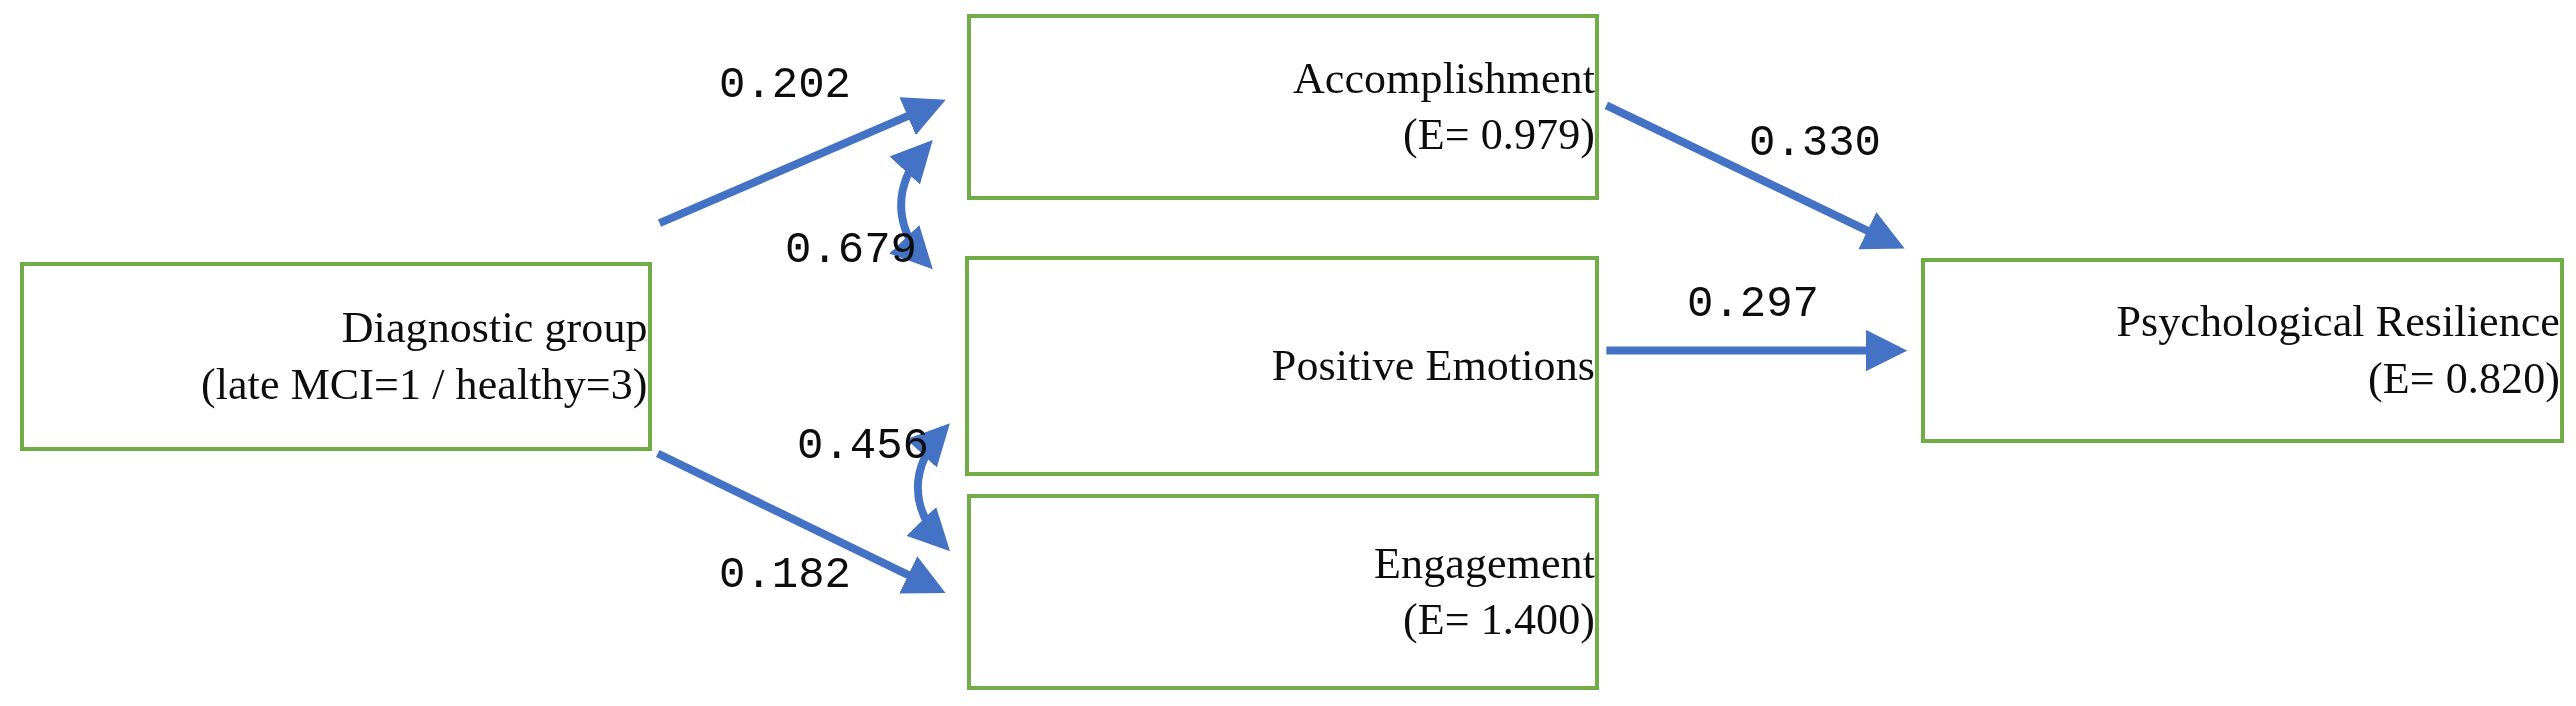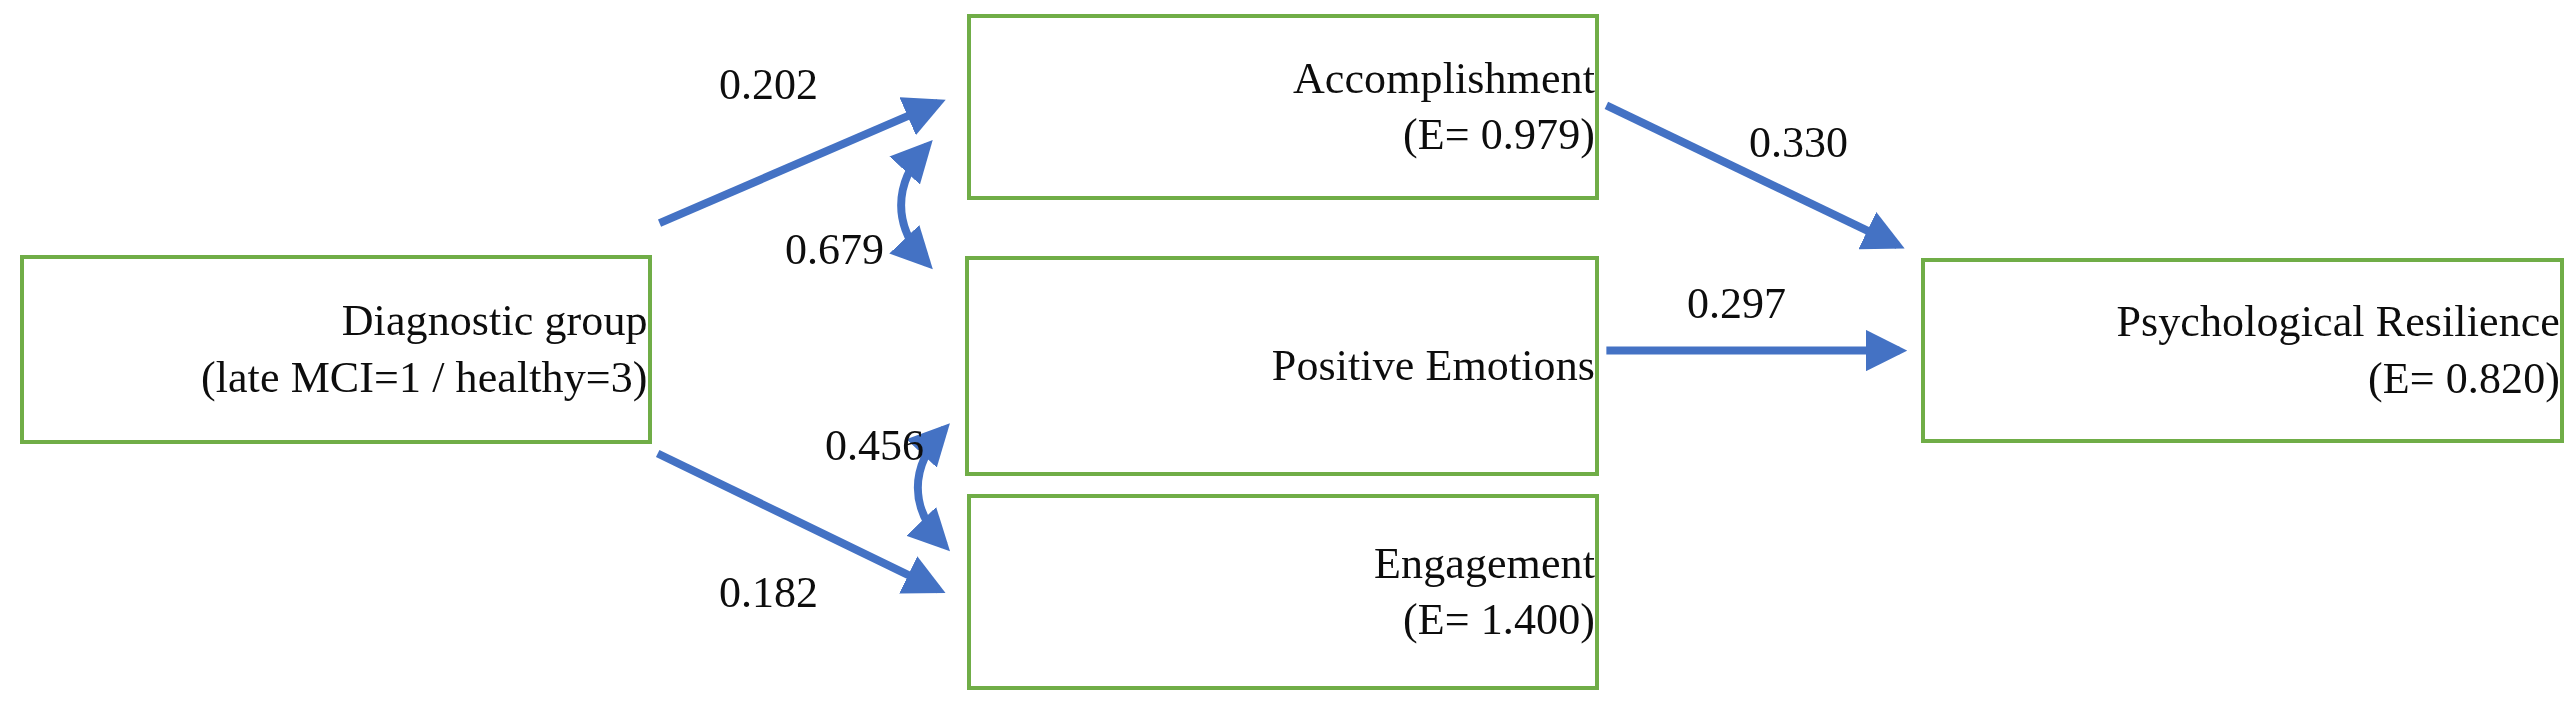--- a/index.html
+++ b/index.html
@@ -28,21 +28,21 @@
     color: #0d0d0d;
     line-height: 1.28;
   }
   .node .line {
     display: block;
     white-space: nowrap;
     font-size: 44px;
     letter-spacing: 0.1px;
   }
   
-  #node-diagnostic-group { left: 19.6px;   top: 255px;  width: 632px; height: 189px; padding-left: 28px; }
+  #node-diagnostic-group { left: 19.6px;   top: 262px;  width: 632px; height: 189px; padding-left: 28px; }
   #node-accomplishment   { left: 967px; top: 14px;   width: 632px; height: 186px; }
   #node-positive-emotions{ left: 965px; top: 256px;  width: 634px; height: 220px; }
   #node-engagement       { left: 967px; top: 494px;  width: 632px; height: 196px; }
   #node-resilience       { left: 1921px; top: 258px;  width: 643px; height: 185px; padding-left: 44px; }
 
   
   #connectors {
     position: absolute;
     left: 0; top: 0;
     width: 2576px;
@@ -50,25 +50,26 @@
     pointer-events: none;
   }
 
   
   .plabel {
     position: absolute;
     font-size: 44px;
     color: #0d0d0d;
     white-space: nowrap;
     line-height: 1;
+    font-family: Liberation Mono, monospace;
   }
   #label-path-diag-accomplishment { left: 719px; top: 63px; }
   #label-path-accomp-positive     { left: 785px; top: 208px; margin-top: 20px; }
-  #label-path-positive-engagement { left: 797px; top: 424px; margin-left: 28px; }
-  #label-path-diag-engagement     { left: 719px; top: 571px; }
+  #label-path-positive-engagement { left: 797px; top: 424px; }
+  #label-path-diag-engagement     { left: 719px; top: 553px; }
   #label-path-accomp-resilience   { left: 1749px; top: 121px; }
   #label-path-positive-resilience { left: 1687px; top: 282px; }
 </style>
 </head>
 <body>
 
 <div id="stage">
 
   <svg id="connectors" viewBox="0 0 4201 1152" width="2576" height="706" xmlns="http://www.w3.org/2000/svg">
     <defs>

